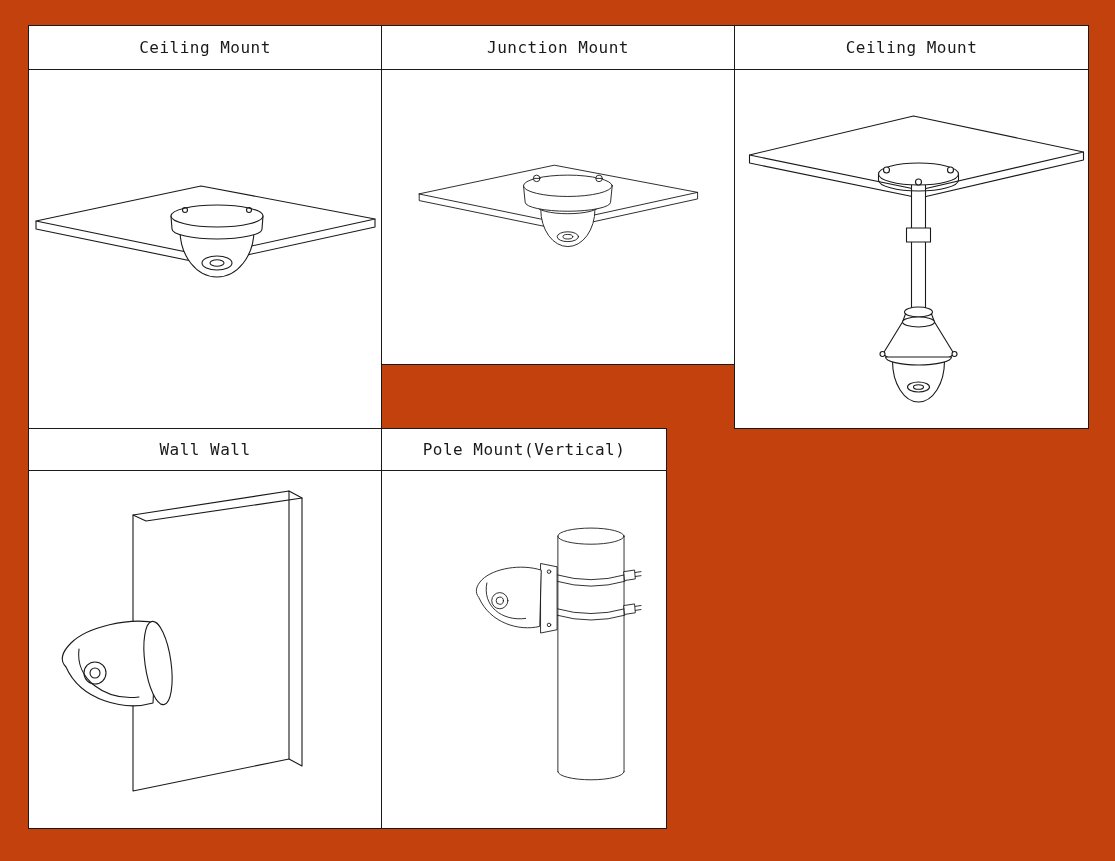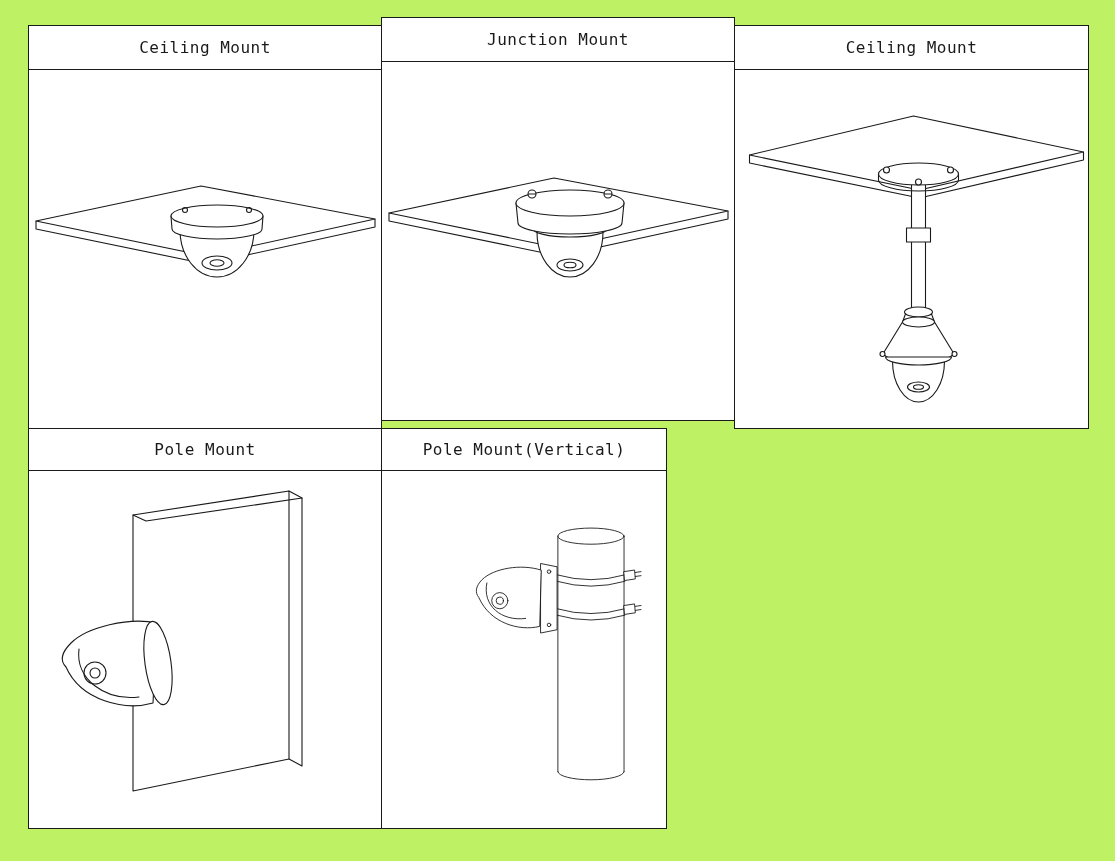--- a/index.html
+++ b/index.html
@@ -4,21 +4,21 @@
 <style>
   html, body {
     margin: 0;
     padding: 0;
     background: #ffffff;
   }
   #screen {
     position: relative;
     width: 1115px;
     height: 861px;
-    background: #bef264;
+    background: #c2410c;
     font-family: "DejaVu Sans Mono", monospace;
     color: #1a1a1a;
     overflow: hidden;
   }
   .cell {
     position: absolute;
     border: 1px solid #1a1a1a;
     box-sizing: border-box;
     background: #ffffff;
   }
@@ -81,21 +81,21 @@
           <ellipse class="wh" cx="188" cy="146" rx="46" ry="11"></ellipse>
           <circle class="ln" cx="156" cy="140" r="2.5"></circle>
           <circle class="ln" cx="220" cy="140" r="2.5"></circle>
           <ellipse class="ln" cx="188" cy="193" rx="15" ry="7"></ellipse>
           <ellipse class="ln" cx="188" cy="193" rx="7" ry="3.3"></ellipse>
         </g>
       </svg>
     </div>
   </div>
 
-  <div class="cell" style="left:381px; top:17px; width:354px; height:404px;">
+  <div class="cell" style="left:381px; top:25px; width:354px; height:340px;">
     <div class="cell-header">Junction Mount</div>
     <div class="cell-body">
       <svg viewBox="0 0 352 358" preserveAspectRatio="xMidYMid meet">
         <g>
           <path class="ln" d="M172 116 L346 149 L177 186 L7 151 Z"></path>
           <path class="ln" d="M7 151 L7 159 L177 194 L346 157 L346 149"></path>
           <path class="ln" d="M177 186 L177 194"></path>
         </g>
         <g>
           <path class="wh" d="M155 170 A33 45 0 0 0 221 170 Z"></path>
@@ -144,21 +144,21 @@
           <circle class="wh" cx="147" cy="284" r="2.5"></circle>
           <circle class="wh" cx="219" cy="284" r="2.5"></circle>
           <ellipse class="ln" cx="183" cy="317" rx="11" ry="5"></ellipse>
           <ellipse class="ln" cx="183" cy="317" rx="5" ry="2.3"></ellipse>
         </g>
       </svg>
     </div>
   </div>
 
   <div class="cell row2" style="left:28px; top:428px; width:354px; height:401px;">
-    <div class="cell-header">Pole Mount</div>
+    <div class="cell-header">Wall Wall</div>
     <div class="cell-body">
       <svg viewBox="0 0 352 357" preserveAspectRatio="xMidYMid meet">
         <g>
           <path class="ln" d="M104 44 L260 20 L260 288 L104 320 Z"></path>
           <path class="ln" d="M260 20 L273 27 L273 295 L260 288"></path>
           <path class="ln" d="M104 44 L117 50 L273 27"></path>
         </g>
         <g>
           <path class="wh" d="M128 152 C100 146 58 156 42 172 C32 182 31 190 37 196 C52 230 96 240 124 232 Z"></path>
           <path class="ln" d="M50 178 C46 208 76 230 110 226"></path>

